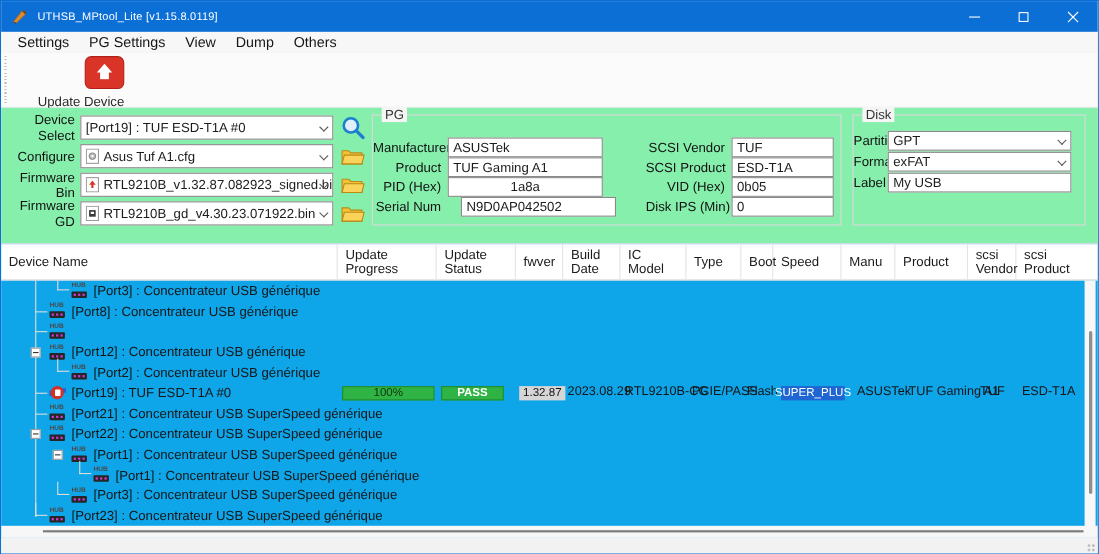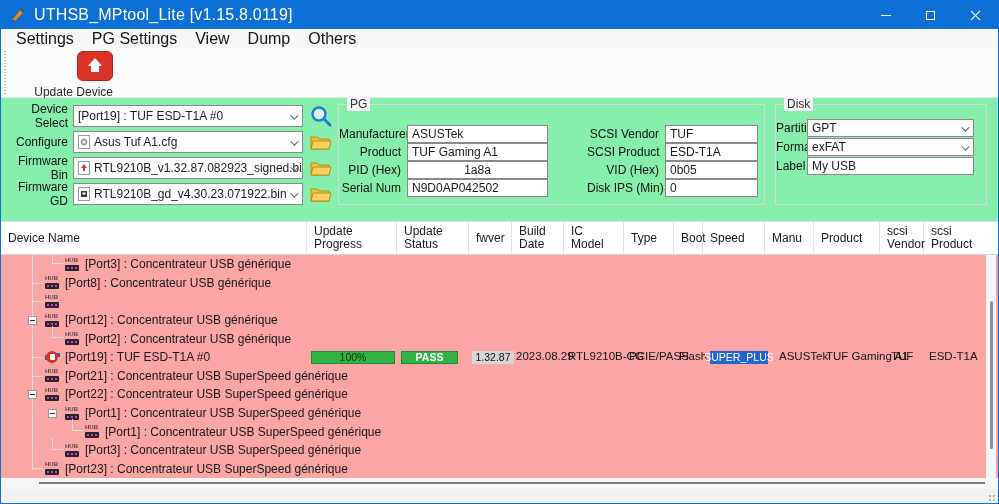--- a/index.html
+++ b/index.html
@@ -6,32 +6,32 @@
   html,body { background:#888; }
   body { font-family:"Liberation Sans", sans-serif; }
   #app{
     position:relative; width:999px; height:504px; background:#f5f5f6;
     border:1px solid #0c6fd6; overflow:hidden; font-size:12px; color:#1c1c1c;
   }
   
   #titlebar{ position:absolute; left:0; top:0; width:100%; height:28px; background:#0c6fd6;
     display:flex; align-items:center; color:#fff; }
   #titlebar .appicon{ width:16px; height:16px; margin:0 8px 0 9px; }
-  #titlebar .title{ font-size:16px; letter-spacing:.2px; }
+  #titlebar .title{ font-size:10px; letter-spacing:.2px; }
   .wincaps{ position:absolute; right:0; top:0; height:28px; display:flex; }
   .wincap{ width:45px; height:28px; display:flex; align-items:center; justify-content:center; cursor:default; }
   .glyph-min{ width:10px; height:1px; background:#fff; display:block; }
   .glyph-max{ width:9px; height:9px; border:1px solid #fff; display:block; }
   .glyph-close{ position:relative; width:11px; height:11px; display:block; }
   .glyph-close::before,.glyph-close::after{ content:""; position:absolute; left:-1px; top:5px; width:13px; height:1px; background:#fff; }
   .glyph-close::before{ transform:rotate(45deg);} .glyph-close::after{ transform:rotate(-45deg);}
   
   #menubar{ position:absolute; left:0; top:28px; width:100%; height:19px; background:#f7f7f7;
     display:flex; align-items:center; padding-left:6px; }
-  .menu-item{ padding:2px 9px; font-size:16px; color:#171717; }
+  .menu-item{ padding:2px 9px; font-size:13px; color:#171717; }
   
   #toolbar{ position:absolute; left:0; top:47px; width:100%; height:50px; background:#fbfbfc;
     border-bottom:1px solid #ececec; }
   #toolbar .grip{ position:absolute; left:3px; top:3px; bottom:3px; width:3px;
     background-image:repeating-linear-gradient(#bdbdbd 0 1px, transparent 1px 3px); width:2px;}
   .tool-btn{ position:absolute; left:10px; top:1px; width:102px; height:48px; text-align:right; }
   .upd-icon{ display:inline-block; margin-top:2px; width:36px; height:30px; background:#da3327;
     border:1px solid #b02018; border-radius:6px; position:relative; }
   .upd-icon::before{ content:""; position:absolute; left:10px; top:6px;
     border-left:7px solid transparent; border-right:7px solid transparent; border-bottom:8px solid #fff; }
@@ -50,21 +50,21 @@
   .groupbox{ position:absolute; border:1px solid #d9d9d9; background:transparent; }
   .groupbox .gb-title{ position:absolute; left:8px; top:-8px; background:#f5f5f6; padding:0 3px; color:#333; }
   .field-row{ position:absolute; height:18px; display:flex; align-items:center; }
   .field-label{ text-align:right; padding-right:6px; color:#111; white-space:nowrap; }
   .tbox{ height:18px; background:#fff; border:1px solid #8a8a8a; display:flex; align-items:center;
     padding:0 4px; overflow:hidden; white-space:nowrap; }
   .tbox.sel{ padding-right:18px; position:relative; }
   .tbox.sel .chev{ position:absolute; right:6px; top:6px; width:6px; height:6px;
     border-right:1px solid #5a5a5a; border-bottom:1px solid #5a5a5a; transform:rotate(45deg) translateY(-2px); }
   
-  #tablewrap{ position:absolute; left:0; top:220px; width:100%; height:268px; background:#fca5a5;
+  #tablewrap{ position:absolute; left:0; top:220px; width:100%; height:268px; background:#0ea5e9;
     border-top:1px solid #e2e2e2; }
   #thead{ position:relative; height:33px; border-bottom:1px solid #d6d6d6; display:flex; background:#fff; }
   .th{ border-right:1px solid #e4e4e4; display:flex; align-items:center; padding:0 4px 0 7px;
     font-size:12px; color:#1b1b1b; line-height:13px; }
   #treebody{ position:relative; height:224px; overflow:hidden; }
   .mainline{ position:absolute; left:31px; top:0; height:215px; border-left:1px solid #dcdcdc; }
   .trow{ position:relative; height:18.6px; display:flex; align-items:center; font-size:12px; color:#161616; }
   .trow .node-label{ margin-left:5px; white-space:nowrap; }
   .ind-a{ margin-left:44px; } .ind-b{ margin-left:64px; } .ind-c{ margin-left:84px; }
   .tick{ position:absolute; top:9px; height:0; border-top:1px solid #dcdcdc; }
@@ -231,21 +231,21 @@
           </span>
       </div>
       <div class="field-row" style="left:0; top:56px;">
         <span class="field-label" style="width:68px;">PID (Hex)</span>
         <span class="tbox" style="width:141px;justify-content:center;">
             <span>1a8a</span>
           </span>
       </div>
       <div class="field-row" style="left:0; top:74px;">
         <span class="field-label" style="width:68px;">Serial Num</span>
-        <span class="tbox" style="width:141px;">
+        <span class="tbox" style="width:141px;margin-left:12px;">
             <span>N9D0AP042502</span>
           </span>
       </div>
 
       <div class="field-row" style="left:248px; top:20px;">
         <span class="field-label" style="width:78px;">SCSI Vendor</span>
         <span class="tbox" style="width:93px;">
             <span>TUF</span>
           </span>
       </div>

